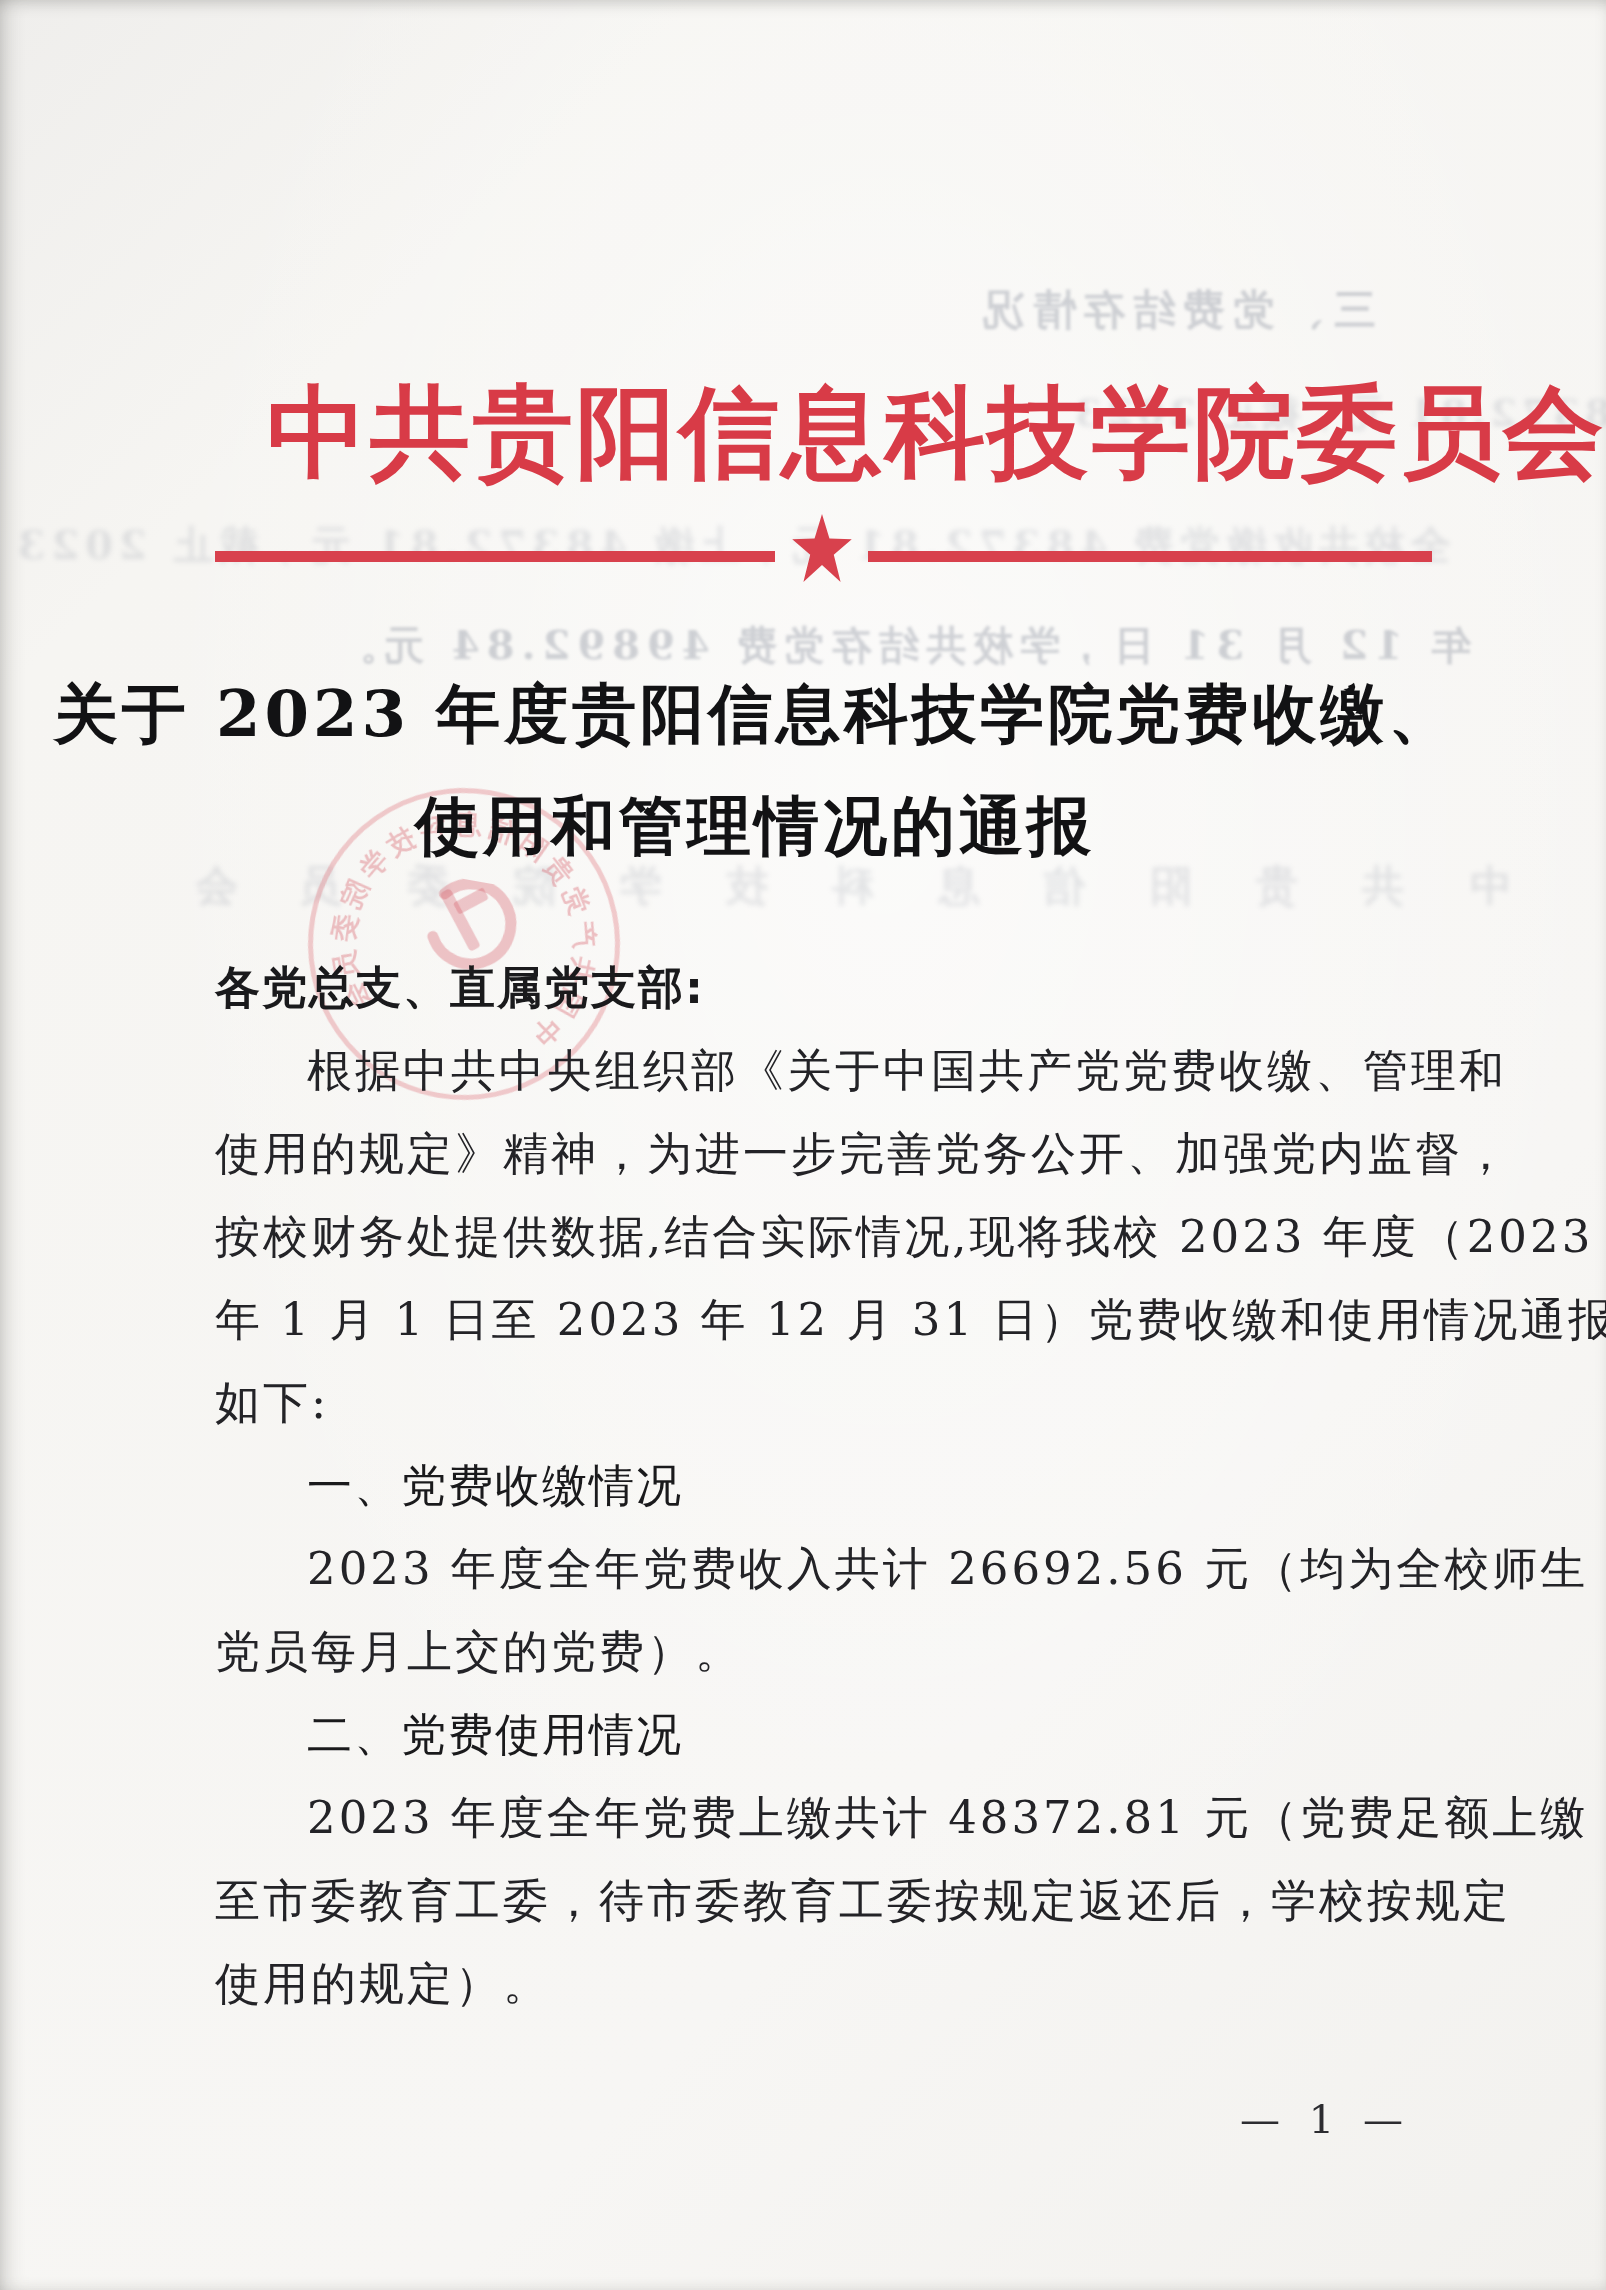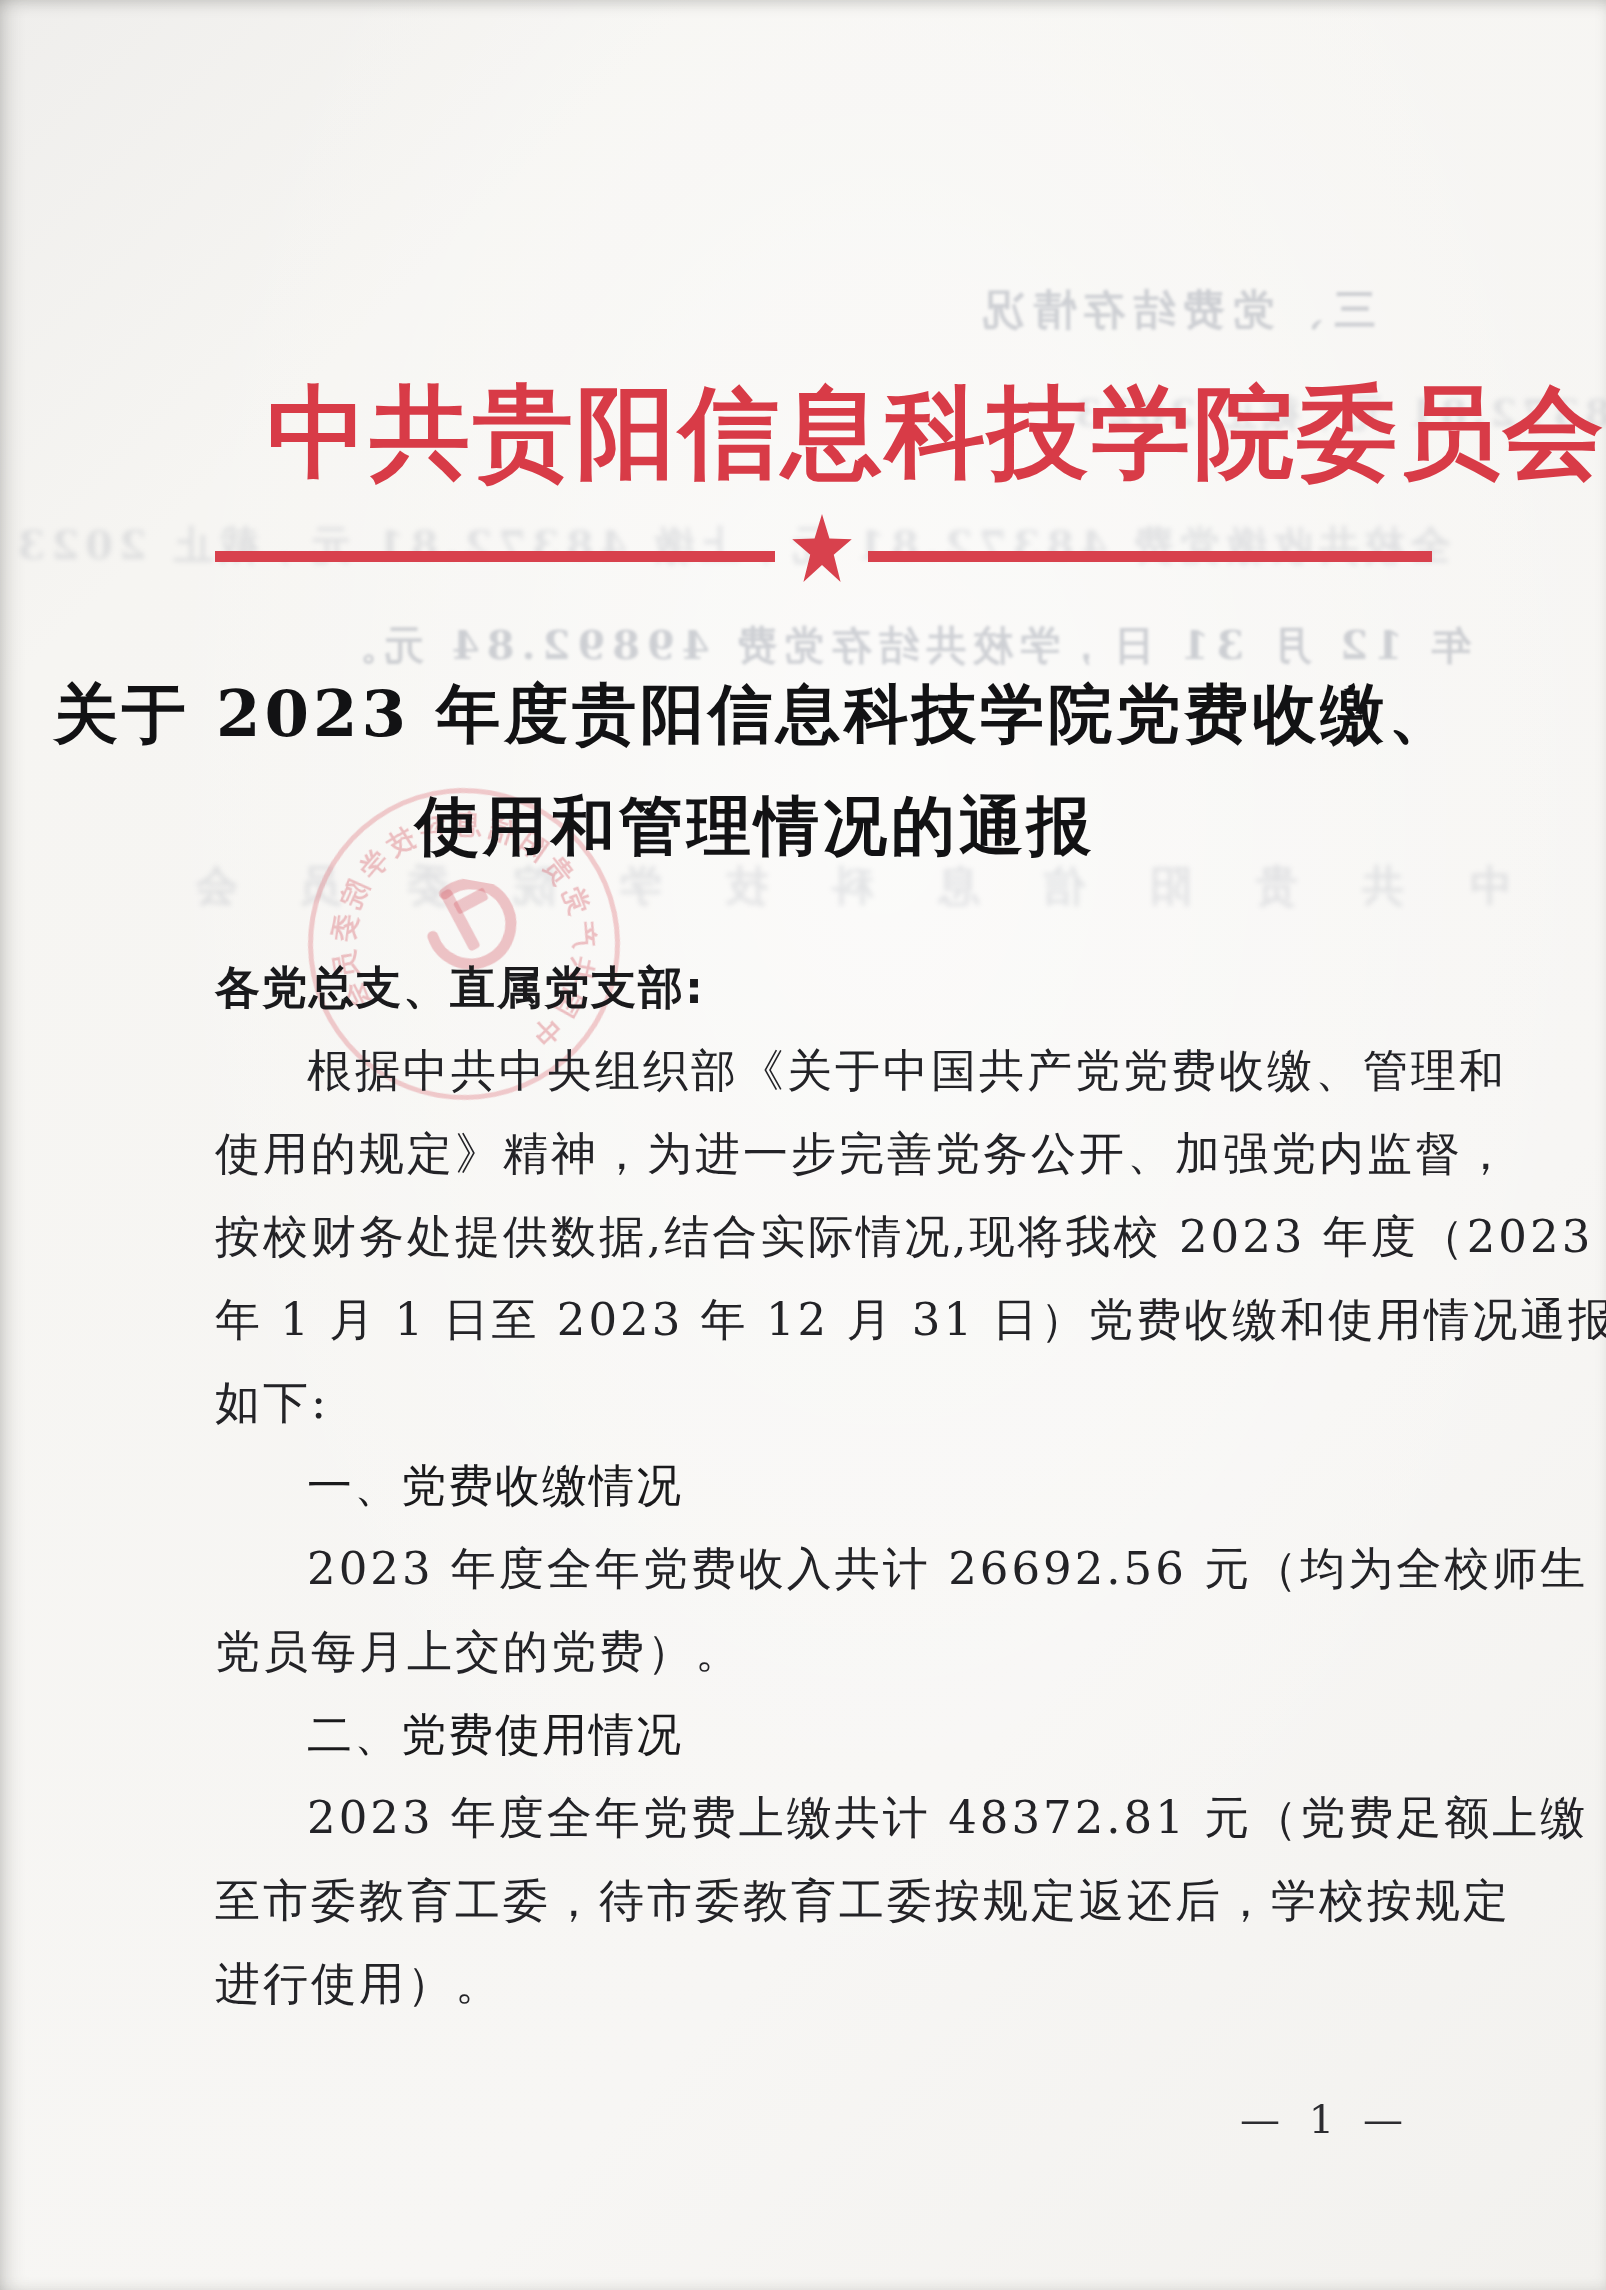--- a/index.html
+++ b/index.html
@@ -128,18 +128,18 @@
   <div class="line" style="top:1126px;">使用的规定》精神，为进一步完善党务公开、加强党内监督，</div>
   <div class="line" style="top:1209px;">按校财务处提供数据,结合实际情况,现将我校 2023 年度（2023</div>
   <div class="line" style="top:1292px;">年 1 月 1 日至 2023 年 12 月 31 日）党费收缴和使用情况通报</div>
   <div class="line" style="top:1375px;">如下:</div>
   <div class="line heading" style="top:1458px;">一、党费收缴情况</div>
   <div class="line indent" style="top:1541px;">2023 年度全年党费收入共计 26692.56 元（均为全校师生</div>
   <div class="line heading" style="top:1707px;">二、党费使用情况</div>
   <div class="line" style="top:1624px;">党员每月上交的党费）。</div>
   <div class="line indent" style="top:1790px;">2023 年度全年党费上缴共计 48372.81 元（党费足额上缴</div>
   <div class="line" style="top:1873px;">至市委教育工委，待市委教育工委按规定返还后，学校按规定</div>
-  <div class="line" style="top:1956px;">进行使用）。</div>
+  <div class="line" style="top:1956px;">使用的规定）。</div>
 
   <div class="page-number">— 1 —</div>
 
   <div class="overlay"></div>
 </div>
 
 </body></html>

